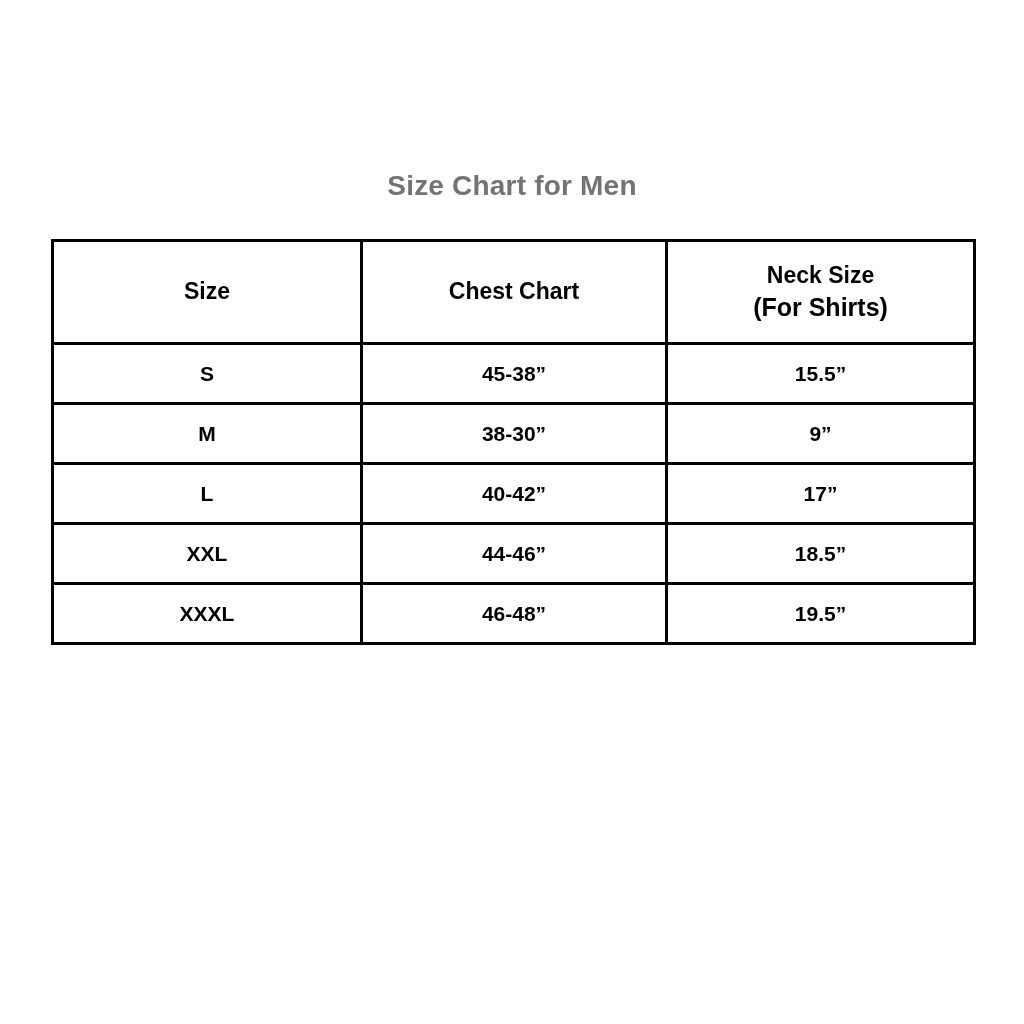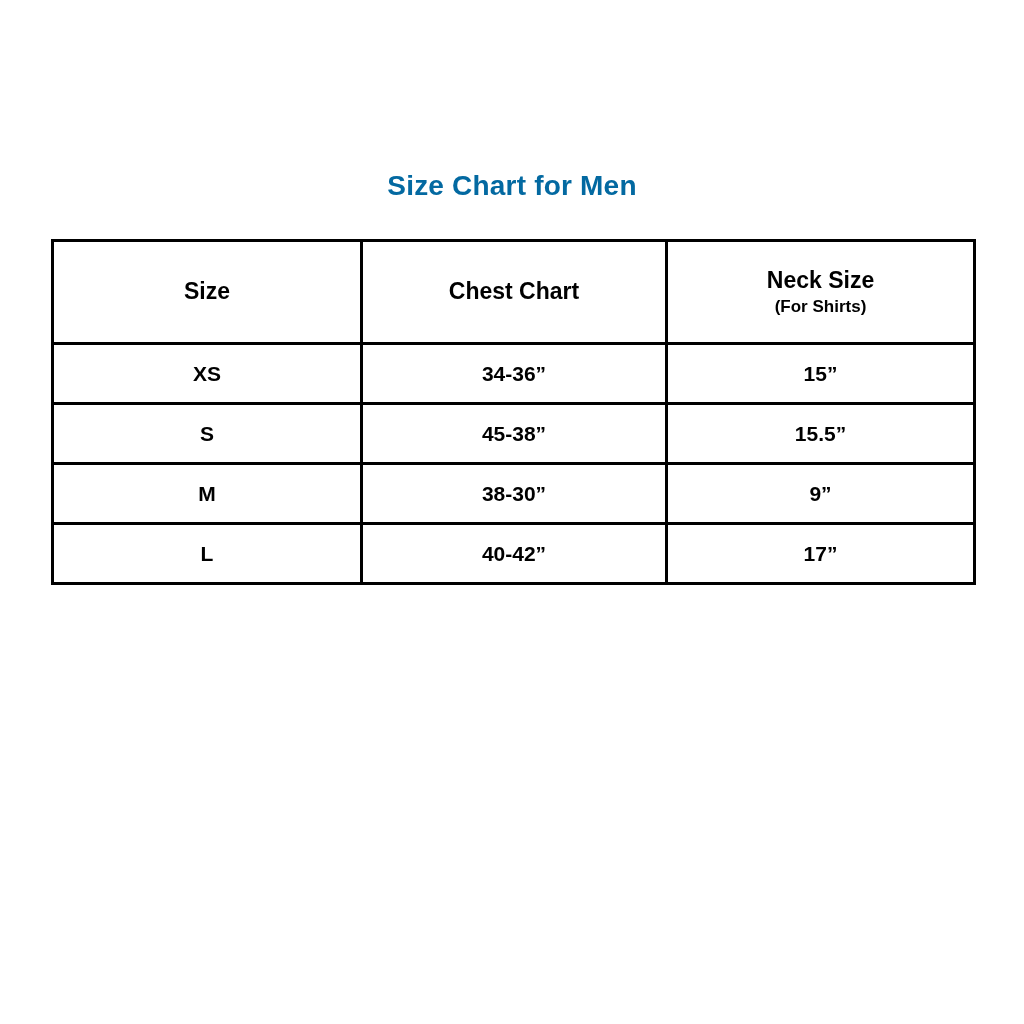--- a/index.html
+++ b/index.html
@@ -22,21 +22,21 @@
   }
   .chart-title {
     position: absolute;
     top: 170px;
     left: 0;
     width: 1024px;
     text-align: center;
     font-size: 28px;
     font-weight: bold;
     letter-spacing: 0.2px;
-    color: #0369a1;
+    color: #737373;
   }
   .table-wrap {
     position: absolute;
     left: 51px;
     top: 239px;
     width: 922px;
   }
   table.size-table {
     border-collapse: collapse;
     width: 922px;
@@ -54,21 +54,21 @@
     font-weight: bold;
   }
   table.size-table thead th {
     height: 92px;
     font-size: 23px;
     line-height: 1.35;
     padding: 4px 6px;
   }
   table.size-table thead th .sub {
     display: block;
-    font-size: 17px;
+    font-size: 25px;
     font-weight: bold;
     text-align: center;
   }
   table.size-table tbody td {
     height: 53px;
     font-size: 21px;
     padding: 2px 6px;
   }
   table.size-table tbody td.size-cell {
     font-size: 21px;
@@ -97,36 +97,41 @@
             <span>Chest Chart</span>
           </th>
           <th>
             <span>Neck Size</span>
             <span class="sub">(For Shirts)</span>
           </th>
         </tr>
       </thead>
       <tbody>
         <tr>
-          <td class="size-cell">XS</td>
-          <td>34-36”</td>
-          <td>15”</td>
-        </tr>
-        <tr>
           <td class="size-cell">S</td>
           <td>45-38”</td>
           <td>15.5”</td>
         </tr>
         <tr>
           <td class="size-cell">M</td>
           <td>38-30”</td>
           <td>9”</td>
         </tr>
         <tr>
           <td class="size-cell">L</td>
           <td>40-42”</td>
           <td>17”</td>
         </tr>
+        <tr>
+          <td class="size-cell">XXL</td>
+          <td>44-46”</td>
+          <td>18.5”</td>
+        </tr>
+        <tr>
+          <td class="size-cell">XXXL</td>
+          <td>46-48”</td>
+          <td>19.5”</td>
+        </tr>
       </tbody>
     </table>
   </div>
 
 </div>
 
 </body></html>

